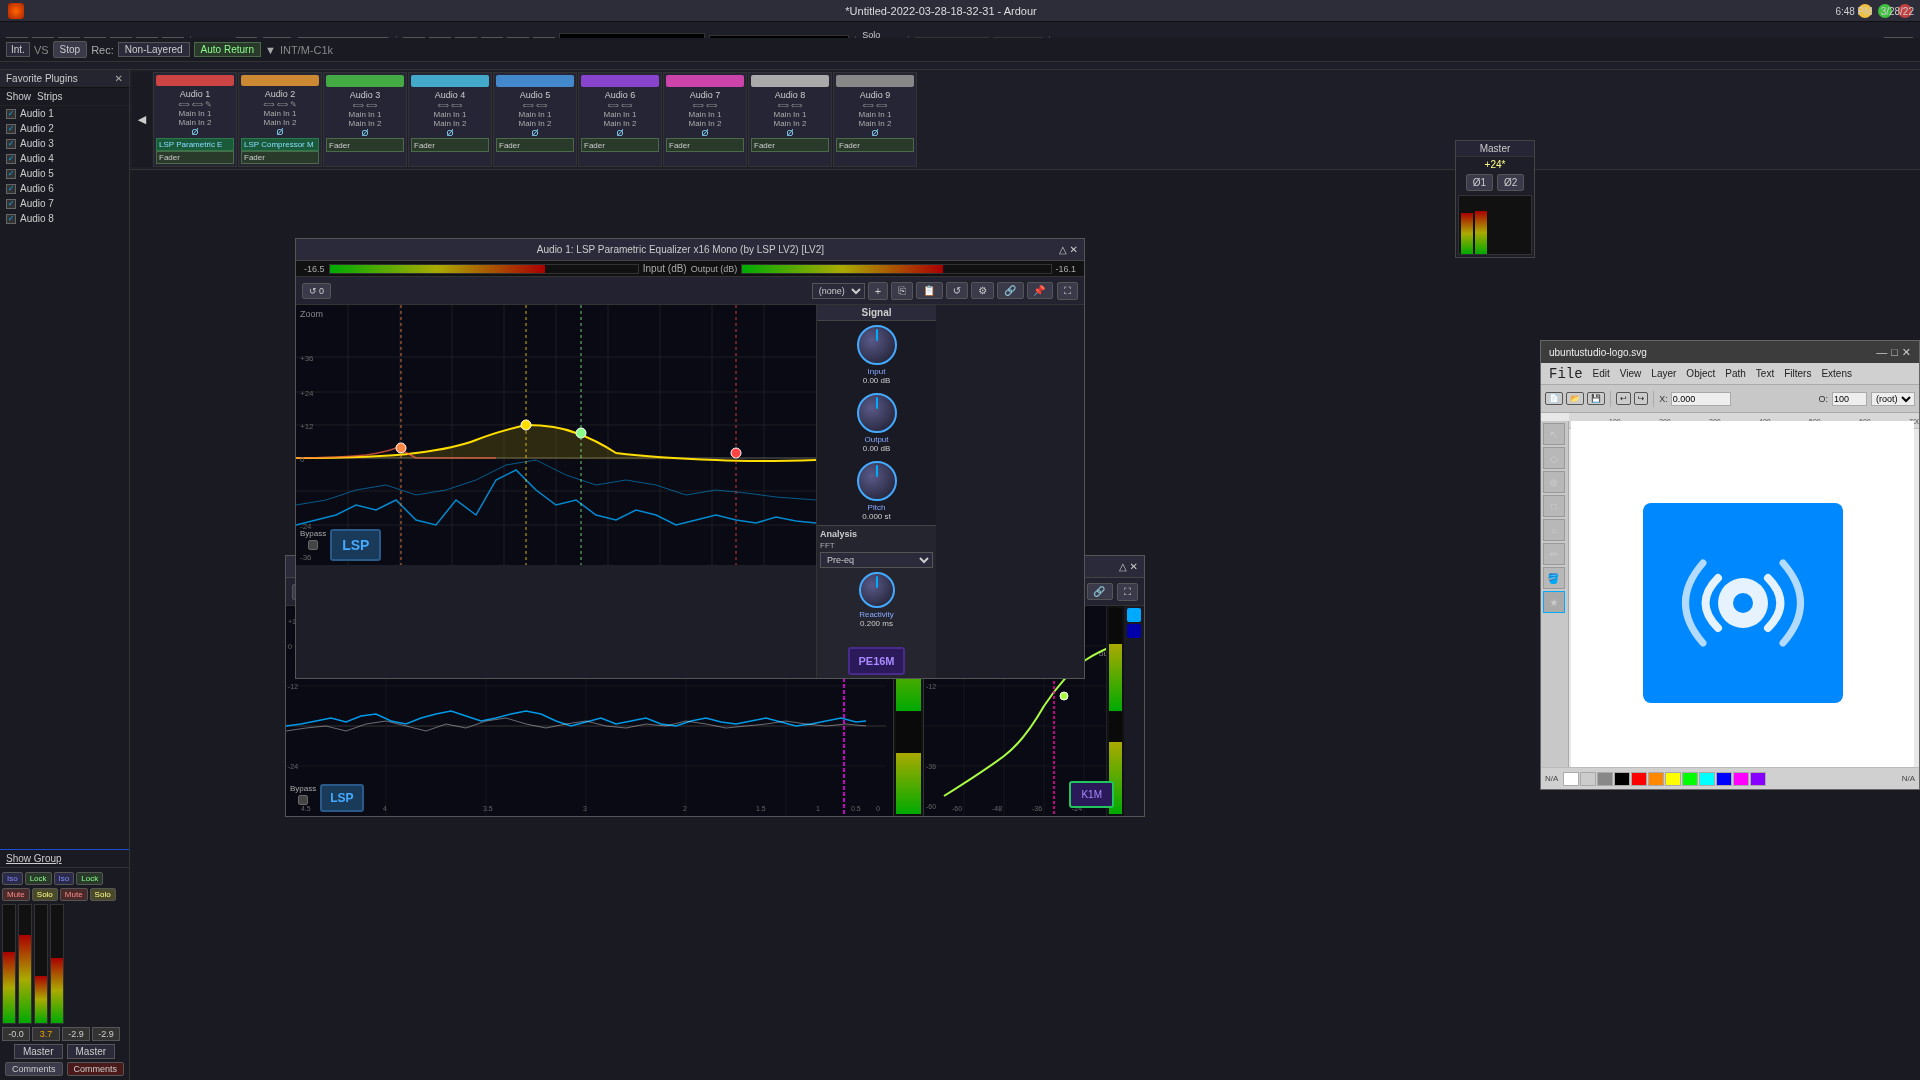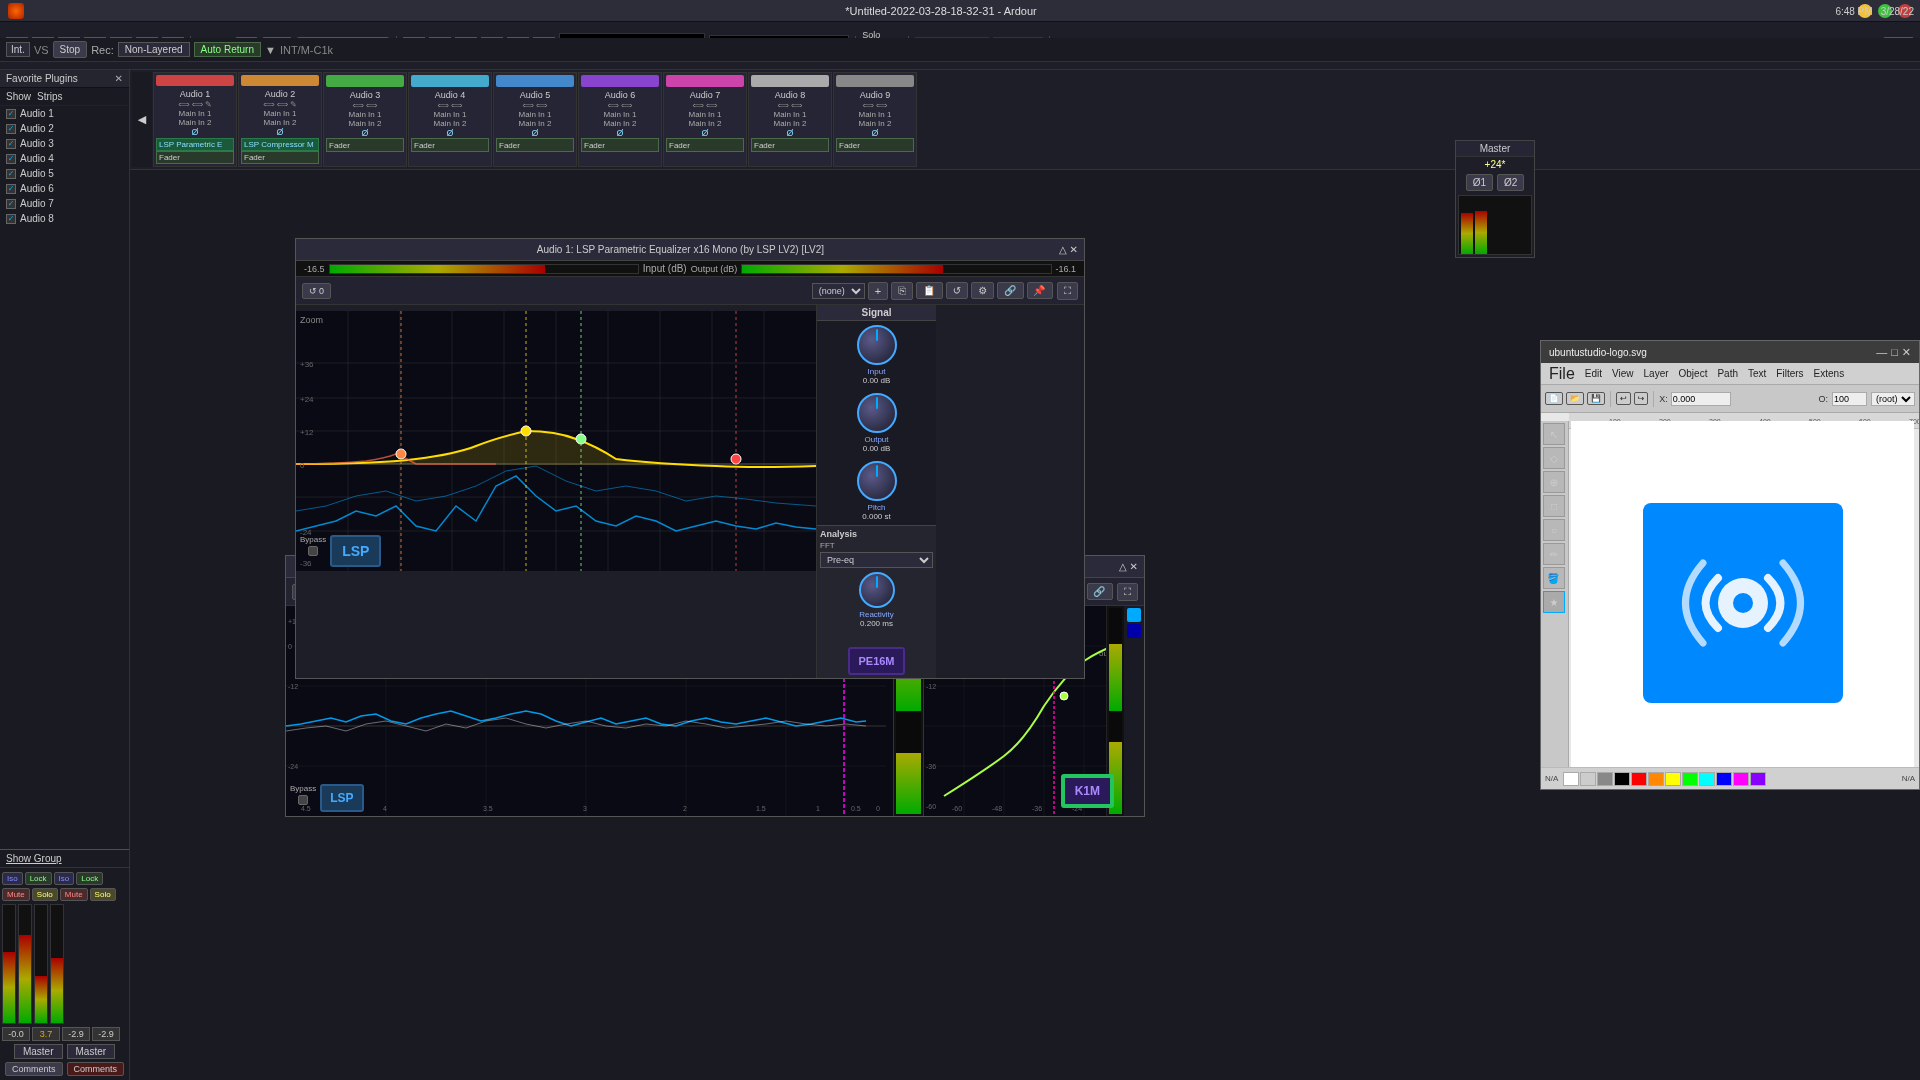--- a/index.html
+++ b/index.html
@@ -903,21 +903,21 @@
       <button class="btn">↺</button>
       <button class="btn">⚙</button>
       <button class="btn">🔗</button>
       <button class="btn">📌</button>
     </div>
     <button class="btn">⛶</button>
   </div>
 
   <div style="display:flex;">
 
-    <div class="eq-display" style="width:520px;height:260px;margin-top:6px;">
+    <div class="eq-display" style="width:520px;height:260px;">
 
       <div style="position:absolute;top:4px;left:4px;font-size:9px;color:#888;">Zoom</div>
 
       <svg width="520" height="260" style="position:absolute;top:0;left:0;">
 
         <line x1="0" y1="52" x2="520" y2="52" stroke="#333" stroke-width="0.5"></line>
         <line x1="0" y1="87" x2="520" y2="87" stroke="#333" stroke-width="0.5"></line>
         <line x1="0" y1="120" x2="520" y2="120" stroke="#333" stroke-width="0.5"></line>
         <line x1="0" y1="153" x2="520" y2="153" stroke="#333" stroke-width="0.5"></line>
         <line x1="0" y1="186" x2="520" y2="186" stroke="#333" stroke-width="0.5"></line>
@@ -1153,37 +1153,37 @@
       </div>
     </div>
 
     <div style="width:20px;background:#1a1a25;display:flex;flex-direction:column;align-items:center;padding:2px;gap:2px;">
       <div style="width:14px;height:14px;background:#0af;border-radius:2px;"></div>
       <div style="width:14px;height:14px;background:#00a;border-radius:2px;"></div>
     </div>
   </div>
 
   <div style="position:absolute;bottom:8px;right:30px;">
-    <button style="background:#2a1a5a;border:4px solid #22c55e;color:#a8f;padding:6px 10px;cursor:pointer;font-size:12px;font-weight:bold;border-radius:3px;">K1M</button>
+    <button style="background:#2a1a5a;border:2px solid #22c55e;color:#a8f;padding:6px 10px;cursor:pointer;font-size:10px;font-weight:normal;border-radius:3px;">K1M</button>
   </div>
 </div>
 
 <div id="inkscape-window">
 
   <div style="height:22px;background:#3c3c3c;display:flex;align-items:center;justify-content:space-between;padding:0 8px;">
     <span style="font-size:10px;color:#eee;">ubuntustudio-logo.svg</span>
     <div style="display:flex;gap:4px;">
       <span style="cursor:pointer;color:#ccc;">—</span>
       <span style="cursor:pointer;color:#ccc;">□</span>
       <span style="cursor:pointer;color:#ccc;">✕</span>
     </div>
   </div>
 
   <div class="inkscape-menu">
-    <span class="menu-item" style="font-size:16px;color:#222;padding:1px 4px;">File</span>
+    <span class="menu-item" style="font-size:14px;color:#222;padding:1px 4px;font-family:Liberation Mono, monospace;">File</span>
     <span class="menu-item" style="font-size:10px;color:#222;padding:1px 4px;">Edit</span>
     <span class="menu-item" style="font-size:10px;color:#222;padding:1px 4px;">View</span>
     <span class="menu-item" style="font-size:10px;color:#222;padding:1px 4px;">Layer</span>
     <span class="menu-item" style="font-size:10px;color:#222;padding:1px 4px;">Object</span>
     <span class="menu-item" style="font-size:10px;color:#222;padding:1px 4px;">Path</span>
     <span class="menu-item" style="font-size:10px;color:#222;padding:1px 4px;">Text</span>
     <span class="menu-item" style="font-size:10px;color:#222;padding:1px 4px;">Filters</span>
     <span class="menu-item" style="font-size:10px;color:#222;padding:1px 4px;">Extens</span>
   </div>
 

